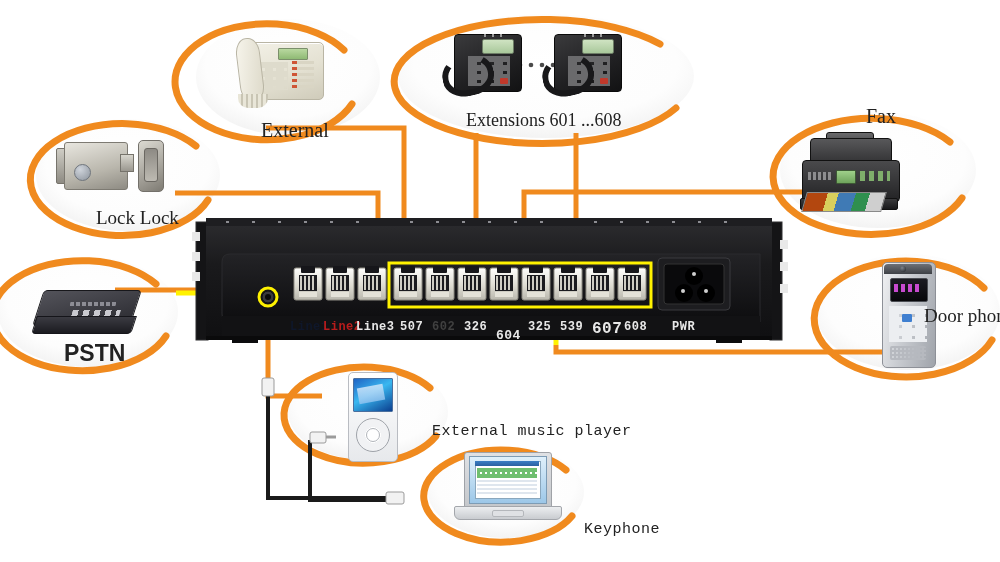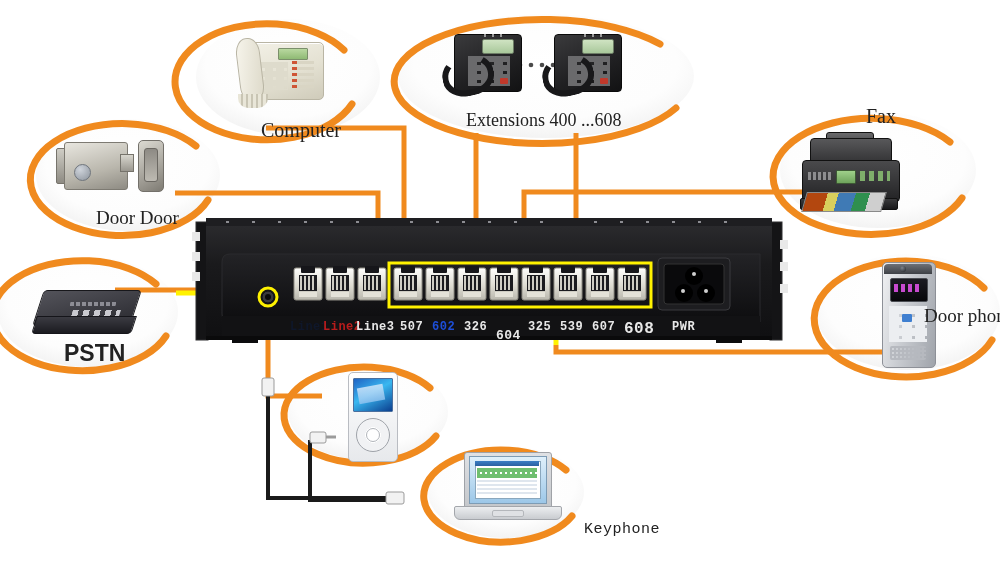--- a/index.html
+++ b/index.html
@@ -525,43 +525,44 @@
     <div class="lt-lid"></div>
     <div class="lt-scr"></div>
     <div class="lt-win"></div>
     <div class="lt-bar"></div>
     <div class="lt-grid"></div>
     <div class="lt-lines"></div>
     <div class="lt-base"></div>
     <div class="lt-pad"></div>
   </div>
 
-  <div class="cap" style="left:261px;top:119px;font-size:20px;">Computer</div>
-
-  <div class="cap" style="left:466px;top:110px;font-size:18px;">Extensions  400 ...608</div>
-
-  <div class="cap" style="left:96px;top:207px;font-size:19px;">Door  Door</div>
+  <div class="cap" style="left:261px;top:119px;font-size:20px;">External</div>
+
+  <div class="cap" style="left:466px;top:110px;font-size:18px;">Extensions  601 ...608</div>
+
+  <div class="cap" style="left:96px;top:207px;font-size:19px;">Lock  Lock</div>
 
   <div class="cap" style="left:866px;top:105px;font-size:20px;">Fax</div>
 
   <div class="cap" style="left:64px;top:340px;font-size:23px;font-family:'Liberation Sans',sans-serif;font-weight:bold;">PSTN</div>
 
   <div class="cap" style="left:924px;top:305px;font-size:19px;">Door  phone</div>
 
+  <div class="cap mono" style="left:432px;top:423px;font-size:15px;">External  music  player</div>
 
   <div class="cap mono" style="left:584px;top:521px;font-size:15px;">Keyphone</div>
 
   <div style="position:absolute;left:290px;top:320px;width:370px;height:16px;">
     <span class="cap mono" style="left:0px;top:0px;font-size:12px;color:#0f172a;font-weight:bold;">Line1</span>
     <span class="cap mono" style="left:33px;top:0px;font-size:12px;color:#b91c1c;font-weight:bold;text-align:center;">Line2</span>
     <span class="cap mono" style="left:66px;top:0px;font-size:12px;color:#e8e8e8;font-weight:bold;">Line3</span>
     <span class="cap mono" style="left:110px;top:0px;font-size:12px;color:#e8e8e8;font-weight:bold;">507</span>
-    <span class="cap mono" style="left:142px;top:0px;font-size:12px;color:#1d4ed8;font-weight:bold;">602</span>
+    <span class="cap mono" style="left:142px;top:0px;font-size:12px;color:#404040;font-weight:bold;">602</span>
     <span class="cap mono" style="left:174px;top:0px;font-size:12px;color:#e8e8e8;font-weight:bold;">326</span>
     <span class="cap mono" style="left:206px;top:8px;font-size:13px;color:#e8e8e8;font-weight:bold;">604</span>
     <span class="cap mono" style="left:238px;top:0px;font-size:12px;color:#e8e8e8;font-weight:bold;">325</span>
     <span class="cap mono" style="left:270px;top:0px;font-size:12px;color:#e8e8e8;font-weight:bold;">539</span>
-    <span class="cap mono" style="left:302px;top:0px;font-size:12px;color:#e8e8e8;font-weight:bold;">607</span>
-    <span class="cap mono" style="left:334px;top:0px;font-size:16px;color:#e8e8e8;font-weight:bold;">608</span>
+    <span class="cap mono" style="left:302px;top:0px;font-size:16px;color:#e8e8e8;font-weight:bold;">607</span>
+    <span class="cap mono" style="left:334px;top:0px;font-size:12px;color:#e8e8e8;font-weight:bold;">608</span>
   </div>
   <span class="cap mono" style="left:672px;top:320px;font-size:12px;color:#e8e8e8;font-weight:bold;">PWR</span>
 
 </div>
 
 </body></html>

